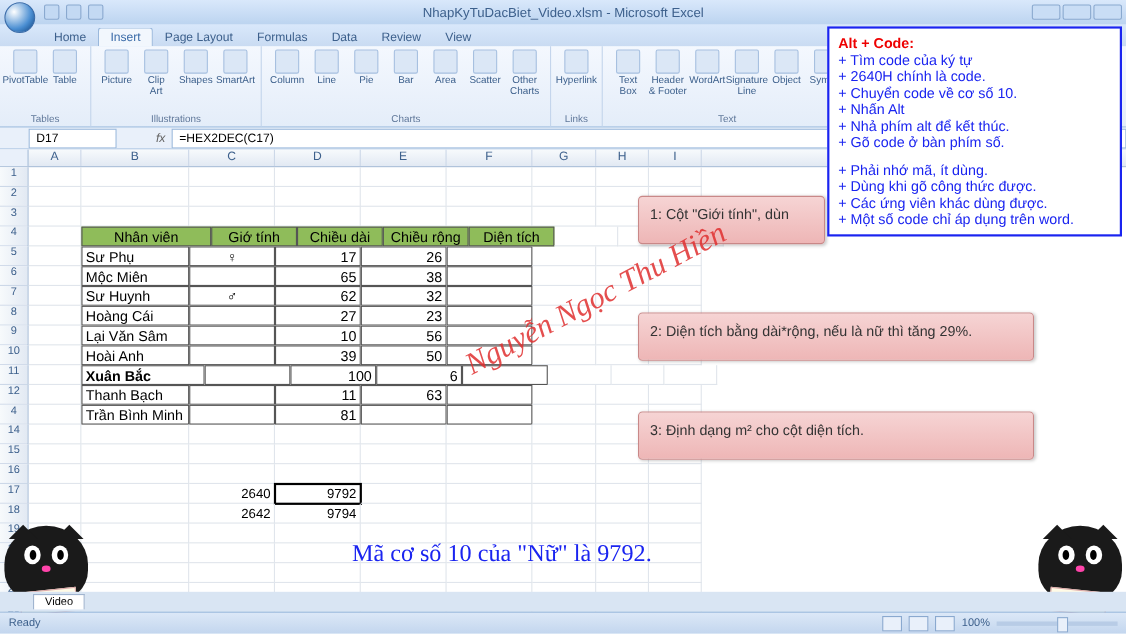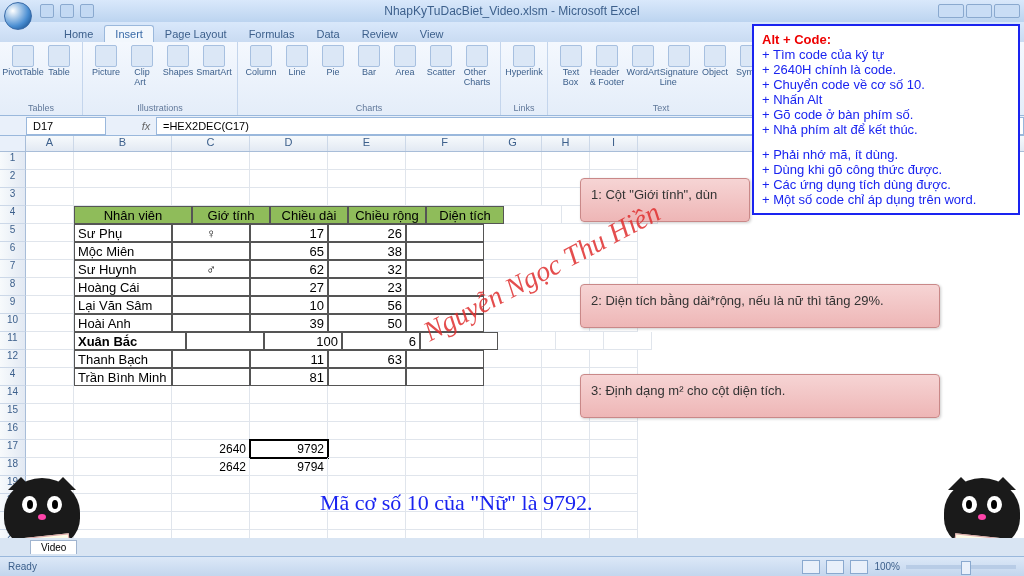--- a/index.html
+++ b/index.html
@@ -8,31 +8,31 @@
 
 .titlebar { height:22px; background:linear-gradient(#d9e8fb,#bcd4f0); display:flex; align-items:center; position:relative; }
 .titlebar .orb { width:28px; height:28px; border-radius:50%; background:radial-gradient(circle at 30% 30%,#fff,#4a8ed2 60%,#0a3e7a); position:absolute; left:4px; top:2px; border:1px solid #3a6ba8; }
 .titlebar .qat { margin-left:40px; display:flex; gap:6px; }
 .qat span { width:14px; height:14px; background:#c3d9f3; border:1px solid #8aa9cf; border-radius:2px; }
 .titlebar .title { position:absolute; left:50%; transform:translateX(-50%); color:#3d608c; font-size:12px; }
 .titlebar .winbtns { position:absolute; right:4px; display:flex; }
 .winbtns span { width:26px; height:14px; background:#c9ddf5; border:1px solid #8aa9cf; margin-left:2px; border-radius:2px; }
 
 
-.tabs { height:20px; background:linear-gradient(#d9e8fb,#c9dbf2); display:flex; align-items:flex-end; padding-left:53px; }
+.tabs { height:20px; background:linear-gradient(#d9e8fb,#c9dbf2); display:flex; align-items:flex-end; padding-left:38px; }
 .tab { padding:2px 10px; font-size:11px; color:#3d608c; cursor:pointer; border:1px solid transparent; border-bottom:none; }
 .tab.active { background:#f2f7fd; border-color:#9ab8dc; border-radius:3px 3px 0 0; color:#3a6ba8; }
 
 
 .ribbon { height:74px; background:linear-gradient(#f4f8fe,#e4edf9); border-bottom:1px solid #9ab8dc; display:flex; }
 .group { border-right:1px solid #c4d5ec; padding:2px 6px 0 6px; display:flex; flex-direction:column; justify-content:space-between; }
 .group .items { display:flex; gap:2px; }
 .btn { width:34px; display:flex; flex-direction:column; align-items:center; cursor:pointer; padding:1px; border-radius:2px; }
 .btn .ico { width:22px; height:22px; background:#dbe7f6; border:1px solid #a7c0e0; border-radius:2px; }
-.btn .lbl { font-size:9px; color:#3d608c; line-height:1.1; margin-top:1px; white-space:pre; }
+.btn .lbl { font-size:9px; color:#3d608c; text-align:center; line-height:1.1; margin-top:1px; white-space:pre; }
 .group .gname { font-size:9px; color:#60789a; text-align:center; padding-bottom:2px; }
 
 
 .fbar { height:20px; background:#e9f0fa; border-bottom:1px solid #9ab8dc; display:flex; align-items:center; }
 .namebox { width:80px; height:18px; margin-left:26px; background:#fff; border:1px solid #9ab8dc; padding:0 6px; font-size:11px; }
 .fx { width:20px; text-align:center; color:#666; font-style:italic; }
 .formula { flex:1; height:18px; background:#fff; border:1px solid #9ab8dc; padding:0 6px; font-size:11px; }
 
 
 .sheet { position:absolute; top:136px; left:0; right:0; bottom:20px; background:#fff; }
@@ -536,28 +536,28 @@
   <div class="wm" style="top:120px; left:410px;">Nguyễn Ngọc Thu Hiền</div>
 </div>
 
 <div class="notes">
   <div class="hd">Alt + Code:</div>
   <div id="notes-top">
       <div class="ln">+ Tìm code của ký tự</div>
       <div class="ln">+ 2640H chính là code.</div>
       <div class="ln">+ Chuyển code về cơ số 10.</div>
       <div class="ln">+ Nhấn Alt</div>
+      <div class="ln">+ Nhả phím alt để kết thúc.</div>
       <div class="ln">+ Gõ code ở bàn phím số.</div>
-      <div class="ln">+ Nhả phím alt để kết thúc.</div>
     </div>
   <div style="height:10px"></div>
   <div id="notes-bottom">
       <div class="ln">+ Phải nhớ mã, ít dùng.</div>
       <div class="ln">+ Dùng khi gõ công thức được.</div>
-      <div class="ln">+ Các ứng dụng tích dùng được.</div>
+      <div class="ln">+ Các ứng viên khác dùng được.</div>
       <div class="ln">+ Một số code chỉ áp dụng trên word.</div>
     </div>
 </div>
 
 <div class="caption">Mã cơ số 10 của "Nữ" là 9792.</div>
 
 <div class="cat left">
   <div class="body">
       <div class="eye l"></div>
       <div class="eye r"></div>

